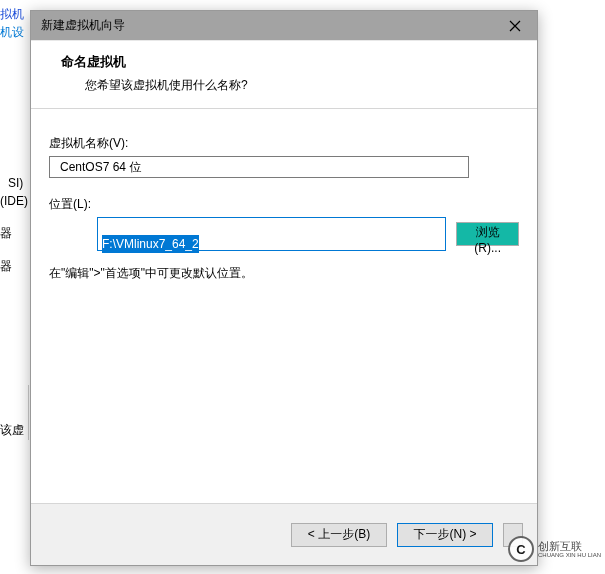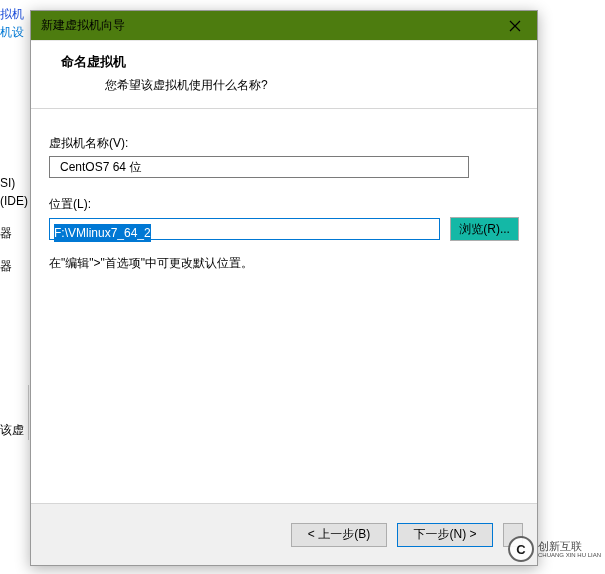--- a/index.html
+++ b/index.html
@@ -21,21 +21,21 @@
       top: 0;
       width: 30px;
       height: 574px;
       background: #fff;
       color: #0078d4;
       font-size: 12px;
       overflow: hidden;
     }
     .bg-left .frag1 { position:absolute; top:6px; left:0; color:#1d4ed8;font-family:Liberation Serif, serif; }
     .bg-left .frag2 { position:absolute; top:24px; left:0; color:#0078d4; }
-    .bg-left .frag3 { position:absolute; top:176px; left:0; color:#000; }
+    .bg-left .frag3 { position:absolute; top:176px; left:8px; color:#000; }
     .bg-left .frag4 { position:absolute; top:194px; left:0; color:#000; }
     .bg-left .frag5 { position:absolute; top:225px; left:0; color:#000; }
     .bg-left .frag6 { position:absolute; top:258px; left:0; color:#000; }
     .bg-left .frag7 { position:absolute; top:422px; left:0; color:#000; }
     .bg-left .vline { position:absolute; left:28px; top:385px; width:1px; height:55px; background:#ccc; }
 
     .dialog {
       position: absolute;
       left: 30px;
       top: 10px;
@@ -45,21 +45,21 @@
       border: 1px solid #999;
       box-shadow: 0 3px 14px rgba(0,0,0,0.3);
       display: flex;
       flex-direction: column;
     }
     .titlebar {
       height: 30px;
       display: flex;
       align-items: center;
       padding: 0 8px;
-      background: #4d7c0f;
+      background: #a3a3a3;
       border-bottom: 1px solid #e8e8e8;
       flex-shrink: 0;
     }
     .titlebar .title {
       flex: 1;
       font-size: 12px;
       color: #000;
       padding-left: 2px;
     }
     .titlebar .close {
@@ -80,21 +80,21 @@
     }
     .header .head-title {
       font-weight: bold;
       font-size: 13px;
       color: #000;
       margin-left: 12px;
     }
     .header .head-sub {
       font-size: 12px;
       color: #000;
-      margin-left: 56px;
+      margin-left: 36px;
       margin-top: 6px;
     }
     .content {
       flex: 1;
       padding: 26px 18px 10px 18px;
       background: #fff;
     }
     .field-label {
       font-size: 12px;
       margin-bottom: 4px;
@@ -108,24 +108,25 @@
       font-family: inherit;
       display: block;
       background: #fff;
     }
     .gap { height: 18px; }
     .loc-row { display: flex; align-items: center; gap: 10px; }
     .loc-input {
       width: 414px;
       height: 22px;
       border: 1px solid #0078d4;
-      padding: 4px 4px;
-      font-size: 12px;
-      font-family: inherit;
-      background: #fff;
+      padding: 16px 4px;
+      font-size: 12px;
+      font-family: inherit;
+      background: #fff;
+      margin-left: 48px;
     }
     .loc-input .sel {
       background: #0078d4;
       color: #fff;
       display:inline-block;
       height:18px;
       line-height:18px;
       margin-top:1px;
       padding: 0 0px;
     }

